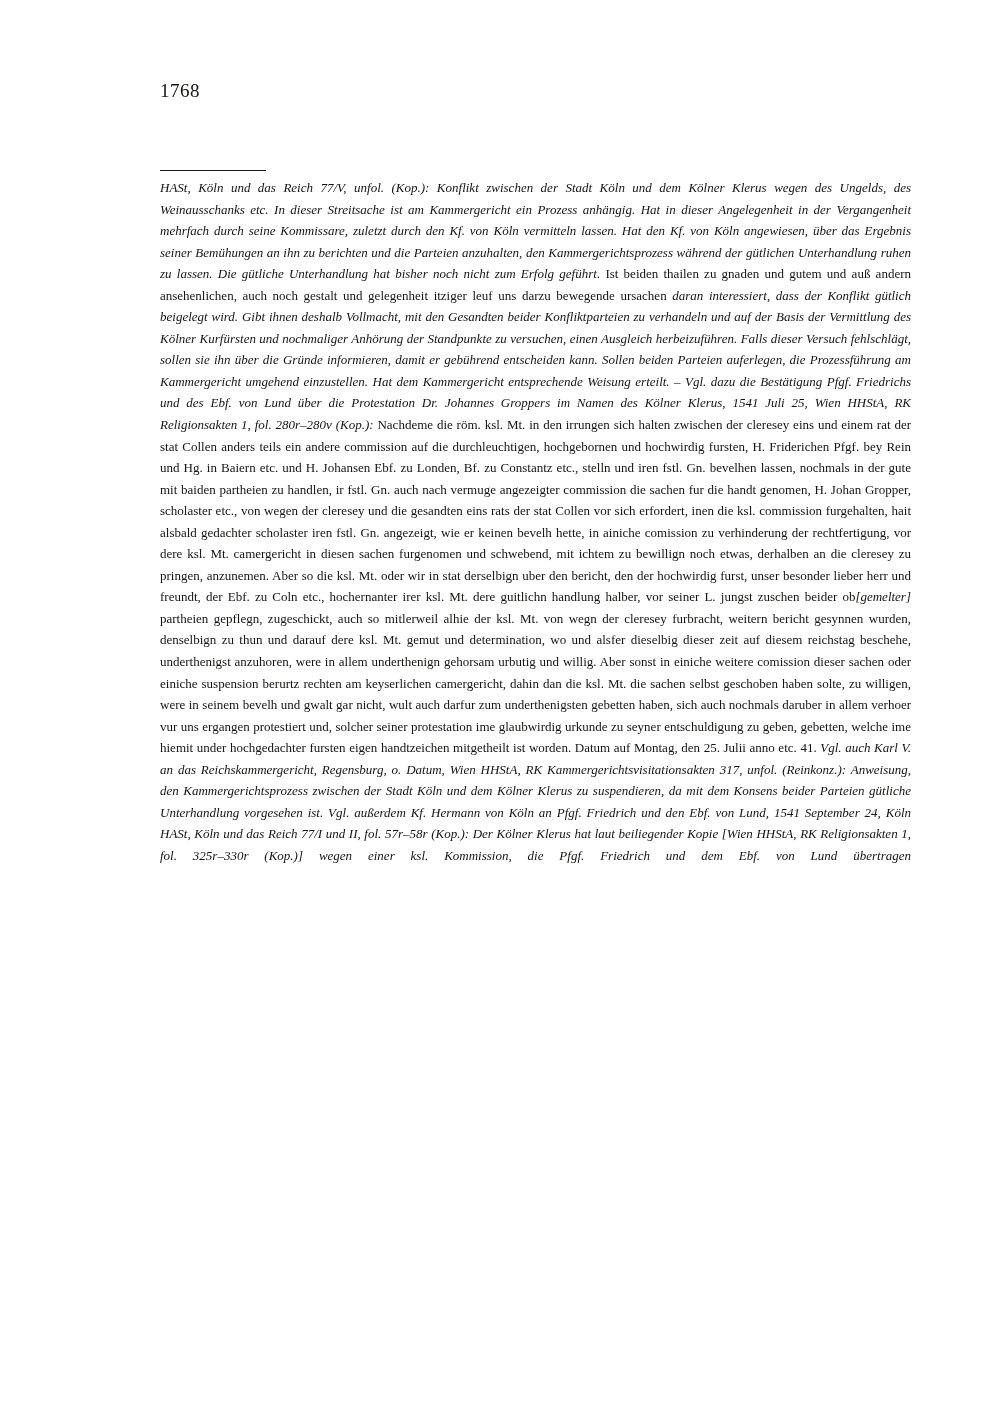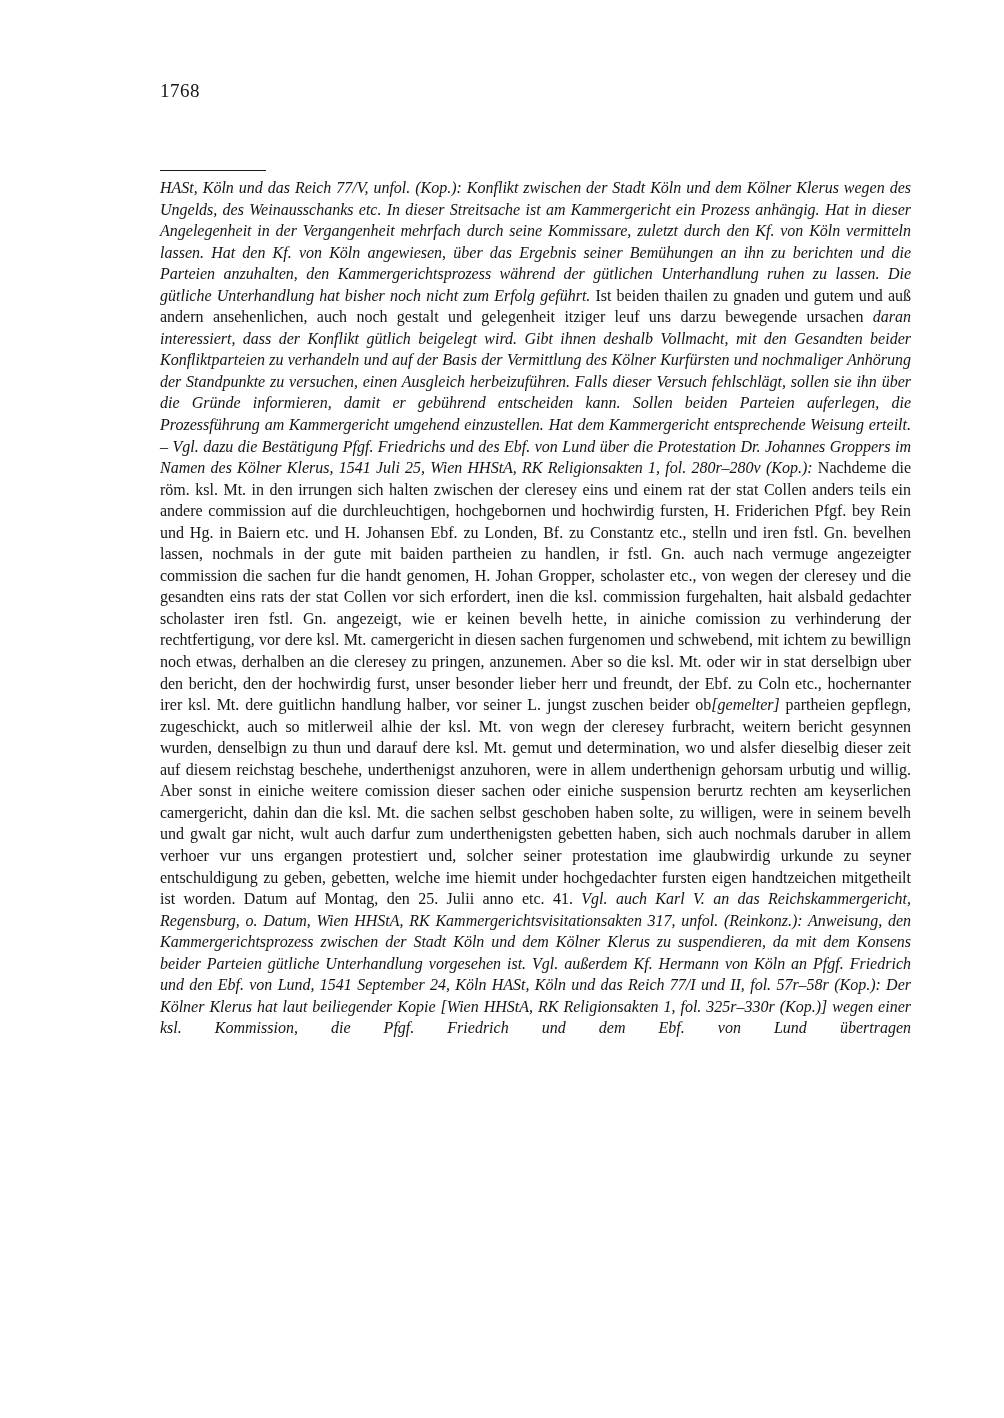--- a/index.html
+++ b/index.html
@@ -41,21 +41,21 @@
     left: 160px;
     width: 106px;
     height: 0;
     border-top: 1.6px solid #1a1a1a;
   }
   .body-text {
     position: absolute;
     top: 177px;
     left: 160px;
     width: 751px;
-    font-size: 16px;
+    font-size: 13px;
     line-height: 21.55px;
     text-align: justify;
     text-align-last: justify;
     hyphens: none;
     word-spacing: 0.2px;
   }
   .body-text span.italic { font-style: italic; }
   .body-text span.roman  { font-style: normal; }
 </style>
 </head>

